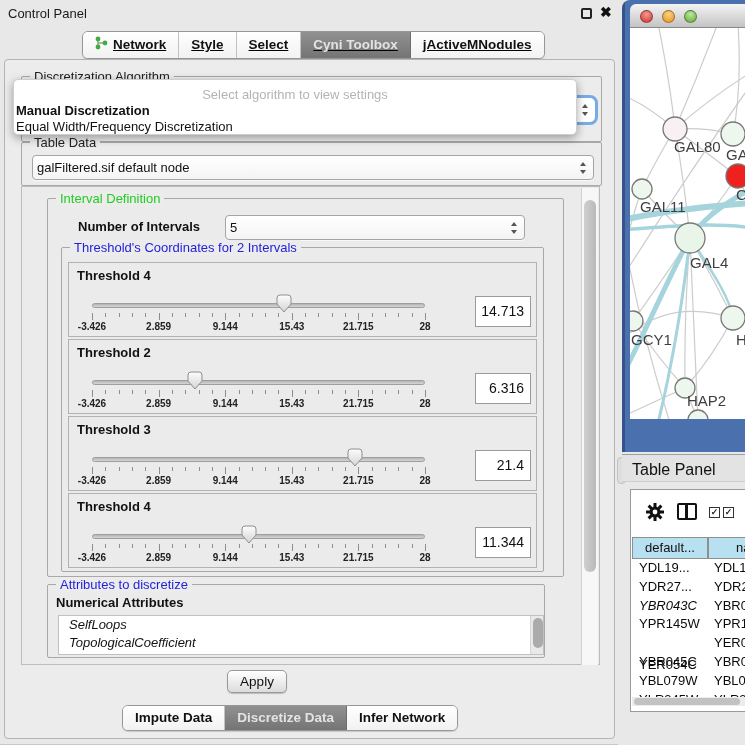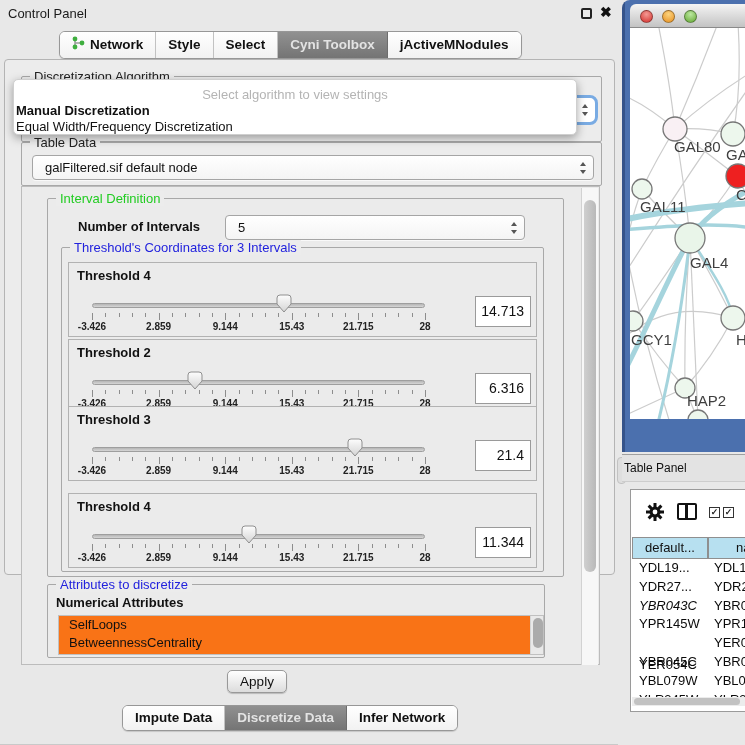--- a/index.html
+++ b/index.html
@@ -13,51 +13,51 @@
   .cp-title{position:absolute;left:8px;top:6px;font-size:13px;color:#1a1a1a;}
   .float-btn{position:absolute;left:581px;top:8px;width:11px;height:11px;border:2px solid #222;border-radius:2px;}
   .close-btn{position:absolute;left:600px;top:4px;font-size:14px;font-weight:bold;color:#111;}
 
   
   .seg-group{position:absolute;display:flex;border:1px solid #979797;border-radius:6px;overflow:hidden;background:#fff;box-shadow:0 1px 1px rgba(0,0,0,.15);}
   .seg{padding:4px 12px 5px;font-size:13.5px;font-weight:bold;color:#111;background:linear-gradient(#ffffff,#f2f2f2);border-right:1px solid #c2c2c2;display:flex;align-items:center;gap:5px;white-space:nowrap;}
   .seg:last-child{border-right:none;}
   .seg.sel{background:linear-gradient(#919191,#747474);color:#e3e3e3;border-right:1px solid #6d6d6d;}
 
-  #cp-main{position:absolute;left:4px;top:59px;width:611px;height:516px;background:#ececec;border:1px solid #b4b4b4;border-radius:4px;}
+  #cp-main{position:absolute;left:4px;top:59px;width:611px;height:680px;background:#ececec;border:1px solid #b4b4b4;border-radius:4px;}
 
   .group{position:absolute;border:1px solid #a8a8a8;border-radius:2px;}
   .group-legend{position:absolute;top:-8px;left:8px;background:#ececec;padding:0 4px;font-size:13px;white-space:nowrap;}
   .legend-green{color:#22cc22;}
   .legend-blue{color:#2222dd;}
   .legend-black{color:#222;}
 
   
-  .combo{position:absolute;background:linear-gradient(#ffffff,#f4f4f4);border:1px solid #a5a5a5;border-radius:4px;font-size:13px;color:#111;display:flex;align-items:center;padding:0 20px 0 12px;box-shadow:0 1px 0 rgba(255,255,255,.7);}
+  .combo{position:absolute;background:linear-gradient(#ffffff,#f4f4f4);border:1px solid #a5a5a5;border-radius:4px;font-size:13px;color:#111;display:flex;align-items:center;padding:0 20px 0 4px;box-shadow:0 1px 0 rgba(255,255,255,.7);}
   .spinner{position:absolute;right:6px;top:50%;transform:translateY(-50%);width:7px;height:12px;}
   .spinner:before,.spinner:after{content:"";position:absolute;left:0;border-left:3.5px solid transparent;border-right:3.5px solid transparent;}
   .spinner:before{top:0;border-bottom:4px solid #555;}
   .spinner:after{bottom:0;border-top:4px solid #555;}
 
   
   #scroll-area{position:absolute;left:16px;top:126px;width:579px;height:479px;background:#ebebeb;border:1px solid #bcbcbc;}
   .vscroll{position:absolute;right:1px;top:1px;width:17px;height:477px;background:#f7f7f7;border-left:1px solid #d2d2d2;}
   .vscroll .thumb{position:absolute;left:2px;top:12px;width:12px;height:372px;background:linear-gradient(90deg,#cfcfcf,#b9b9b9);border-radius:7px;}
 
   .threshold-panel{position:absolute;left:6px;width:469px;height:75px;background:#ebebeb;border:1px solid #b2b2b2;}
   .th-title{position:absolute;left:8px;top:5px;font-size:13px;font-weight:bold;color:#111;}
   .slider-track{position:absolute;left:23px;top:40px;width:333px;height:5px;border-radius:3px;background:linear-gradient(#b5b5b5,#d6d6d6);border:1px solid #9e9e9e;}
   .slider-thumb{position:absolute;top:31px;width:16px;height:19px;}
   .tick{position:absolute;top:50px;width:1px;background:#8d8d8d;}
   .tick.major{height:7px;}
   .tick.minor{height:4px;}
   .tick-label{position:absolute;top:58px;font-size:10px;font-weight:bold;color:#222;transform:translateX(-50%);white-space:nowrap;}
   .th-value{position:absolute;left:406px;top:33px;width:56px;height:31px;background:#fff;border:1px solid #9a9a9a;font-size:14px;color:#111;text-align:right;line-height:29px;padding-right:6px;}
 
-  #attr-list{position:absolute;left:10px;top:30px;width:486px;height:40px;background:#f97316;border:1px solid #c0c0c0;overflow:hidden;}
+  #attr-list{position:absolute;left:10px;top:30px;width:486px;height:40px;background:#ffffff;border:1px solid #c0c0c0;overflow:hidden;font-style:italic;}
   .attr-item{font-size:13px;color:#111;padding:1px 0 1px 10px;line-height:16px;}
   .attr-scroll{position:absolute;right:0;top:0;width:13px;height:100%;background:#e9e9e9;border-left:1px solid #d5d5d5;}
   .attr-scroll .thumb{position:absolute;left:1.5px;top:2px;width:10px;height:30px;background:#ababab;border-radius:6px;}
 
   #apply-btn{position:absolute;left:222px;top:610px;width:60px;height:23px;background:linear-gradient(#ffffff,#dcdcdc);border:1px solid #999;border-radius:5px;font-size:13.5px;color:#111;text-align:center;line-height:21px;box-shadow:0 1px 1px rgba(0,0,0,.2);}
 
   
   #algo-popup{position:absolute;left:13px;top:79px;width:564px;height:56px;background:#fff;border:1px solid #cfcfcf;border-radius:5px;box-shadow:0 3px 10px rgba(0,0,0,.35);z-index:50;}
   .popup-hint{position:absolute;left:0;top:7px;width:100%;text-align:center;font-size:13px;color:#b4b4b4;}
   .popup-opt{position:absolute;left:2px;font-size:13px;color:#111;white-space:nowrap;}
@@ -65,42 +65,42 @@
   
   #net-frame{position:absolute;left:622px;top:0;width:123px;height:452px;background:linear-gradient(90deg,#35538a 0,#35538a 3px,#4b70ae 3px);border-radius:8px 0 0 0;}
   #net-titlebar{position:absolute;left:8px;top:4px;width:115px;height:24px;background:linear-gradient(#f4f4f4,#c3c3c3);border-bottom:1px solid #8a8a8a;border-radius:6px 0 0 0;}
   .tl{position:absolute;top:5.5px;width:13px;height:13px;border-radius:50%;border:1px solid rgba(0,0,0,.35);}
   #net-canvas{position:absolute;left:8px;top:28px;width:115px;height:391px;background:#fff;overflow:hidden;}
   .node-label{position:absolute;font-size:15px;color:#3f3f3f;white-space:nowrap;}
 
   #divider-handle{position:absolute;left:617px;top:457px;width:9px;height:27px;background:#dedede;border:1px solid #c2c2c2;border-radius:4px;}
 
   #table-panel-bar{position:absolute;left:622px;top:454px;width:123px;height:28px;background:#e3e3e3;border-top:1px solid #9f9f9f;border-bottom:1px solid #cdcdcd;}
-  #table-panel-title{position:absolute;left:2px;top:6px;font-size:12px;color:#111;}
+  #table-panel-title{position:absolute;left:10px;top:6px;font-size:16px;color:#111;}
   #table-card{position:absolute;left:630px;top:489px;width:115px;height:223px;background:#fff;border:1px solid #9a9a9a;border-right:none;overflow:hidden;}
   .gear-wrap{position:absolute;left:14px;top:12px;width:20px;height:20px;}
   .col-icon{position:absolute;left:46px;top:13px;width:20px;height:17px;border:2.5px solid #111;border-radius:2px;}
   .col-icon:before{content:"";position:absolute;left:6px;top:0;width:2.5px;height:100%;background:#111;}
   .chk{position:absolute;top:17px;width:11px;height:11px;border:1.5px solid #333;font-size:9px;line-height:9px;text-align:center;color:#222;font-weight:bold;}
   .tbl-header-cell{position:absolute;top:47px;height:22px;background:#b7e0f0;border:1px solid #8f8f8f;font-size:13px;color:#111;text-align:center;line-height:20px;overflow:hidden;}
   .tbl-row-cell{position:absolute;font-size:13px;color:#0a0a0a;white-space:nowrap;}
   #hscroll{position:absolute;left:1px;top:207px;width:113px;height:9px;background:#ececec;}
   #hscroll .thumb{position:absolute;left:2px;top:1px;width:106px;height:7px;background:#c2c2c2;border-radius:4px;}
 </style>
 </head>
 <body>
 
 <div id="control-panel">
   <div class="cp-titlebar">
     <span class="cp-title">Control Panel</span>
     <span class="float-btn"></span>
     <span class="close-btn">✖</span>
   </div>
 
-  <div class="seg-group" id="top-tabs" style="left:59px;top:31px;">
+  <div class="seg-group" id="top-tabs" style="left:82px;top:31px;text-decoration:underline;">
       <div class="seg">
         <span><svg width="13" height="14" viewBox="0 0 13 14">
             <line x1="3" y1="3" x2="3" y2="11" stroke="#9a9a9a" stroke-width="1.5"></line>
             <line x1="3" y1="7" x2="10" y2="7" stroke="#9a9a9a" stroke-width="1.5"></line>
             <circle cx="3" cy="3" r="2.4" fill="#3fae3f"></circle>
             <circle cx="3" cy="11" r="2.4" fill="#3fae3f"></circle>
             <circle cx="10" cy="7" r="2.4" fill="#3fae3f"></circle>
           </svg></span>
         <span>Network</span>
       </div>
@@ -137,21 +137,21 @@
 
     <div id="scroll-area">
       <div class="group" style="left:25px;top:11px;width:517px;height:379px;">
         <span class="group-legend legend-green">Interval Definition</span>
         <span style="position:absolute;left:30px;top:20px;font-size:13px;font-weight:bold;color:#111;">Number of Intervals</span>
         <div class="combo" style="left:177px;top:16px;width:300px;height:25px;">
           <span>5</span>
           <span class="spinner"></span>
         </div>
         <div class="group" style="left:13px;top:48px;width:483px;height:325px;">
-          <span class="group-legend legend-blue">Threshold's Coordinates for 3 Intervals</span>
+          <span class="group-legend legend-blue">Threshold's Coordinates for 2 Intervals</span>
           <div id="thresholds-container">
               <div class="threshold-panel" style="top: 14px;">
                 <div class="th-title">Threshold 4</div>
                 <div class="slider-track"></div>
                 <div class="tick major" style="left: 23px;"></div>
                 <div class="tick minor" style="left: 36.32px;"></div>
                 <div class="tick minor" style="left: 49.64px;"></div>
                 <div class="tick minor" style="left: 62.96px;"></div>
                 <div class="tick minor" style="left: 76.28px;"></div>
                 <div class="tick major" style="left: 89.6px;"></div>
@@ -231,21 +231,21 @@
                     <path d="M4,1 h8 a3,3 0 0 1 3,3 v6 l-7,8 l-7,-8 v-6 a3,3 0 0 1 3,-3 z" fill="url(#g1)" stroke="#8f8f8f"></path>
                     <defs>
                       <linearGradient id="g1" x1="0" y1="0" x2="0" y2="1">
                         <stop offset="0" stop-color="#fdfdfd"></stop>
                         <stop offset="1" stop-color="#d4d4d4"></stop>
                       </linearGradient>
                     </defs>
                   </svg></div>
                 <div class="th-value">6.316</div>
               </div>
-              <div class="threshold-panel" style="top: 158px;">
+              <div class="threshold-panel" style="top: 168px;">
                 <div class="th-title">Threshold 3</div>
                 <div class="slider-track"></div>
                 <div class="tick major" style="left: 23px;"></div>
                 <div class="tick minor" style="left: 36.32px;"></div>
                 <div class="tick minor" style="left: 49.64px;"></div>
                 <div class="tick minor" style="left: 62.96px;"></div>
                 <div class="tick minor" style="left: 76.28px;"></div>
                 <div class="tick major" style="left: 89.6px;"></div>
                 <div class="tick minor" style="left: 102.92px;"></div>
                 <div class="tick minor" style="left: 116.24px;"></div>
@@ -333,20 +333,21 @@
             </div>
         </div>
       </div>
 
       <div class="group" style="left:25px;top:397px;width:498px;height:74px;">
         <span class="group-legend legend-blue">Attributes to discretize</span>
         <span style="position:absolute;left:8px;top:10px;font-size:13px;font-weight:bold;color:#111;">Numerical Attributes</span>
         <div id="attr-list">
           <div id="attr-items">
               <div class="attr-item">SelfLoops</div>
+              <div class="attr-item">TopologicalCoefficient</div>
               <div class="attr-item">BetweennessCentrality</div>
             </div>
           <div class="attr-scroll">
               <div class="thumb"></div>
             </div>
         </div>
       </div>
 
       <div class="vscroll">
           <div class="thumb"></div>

